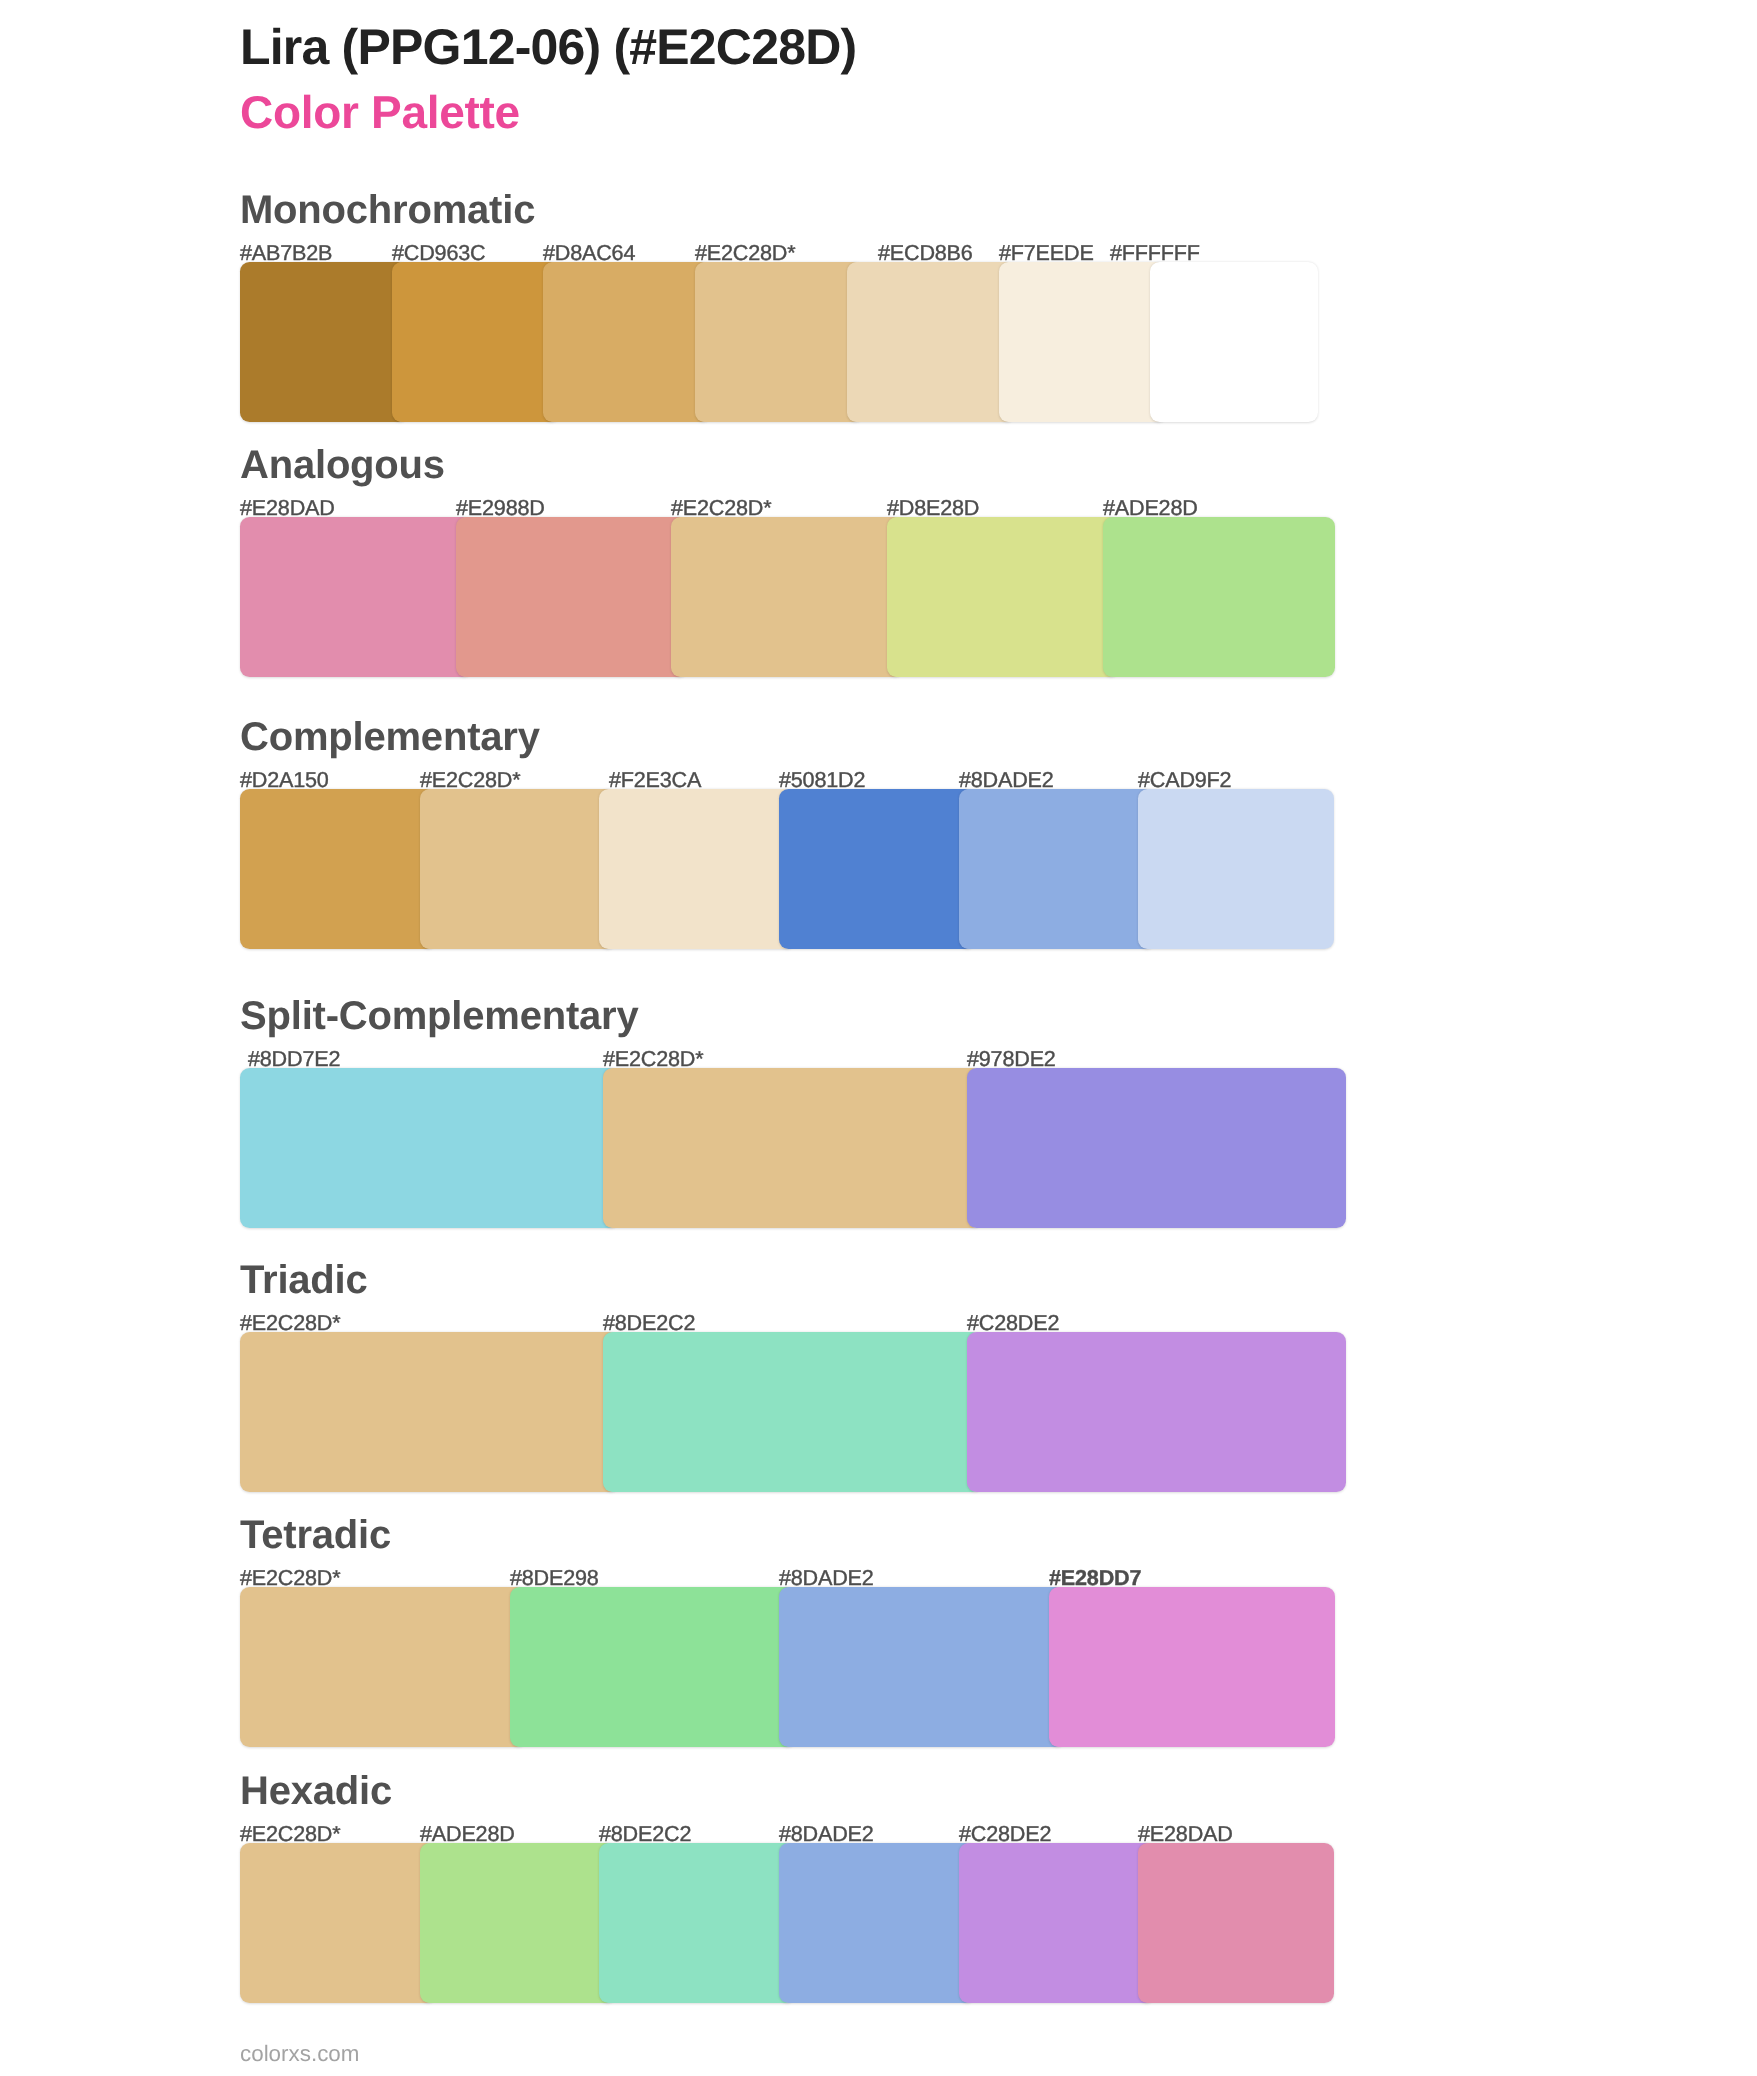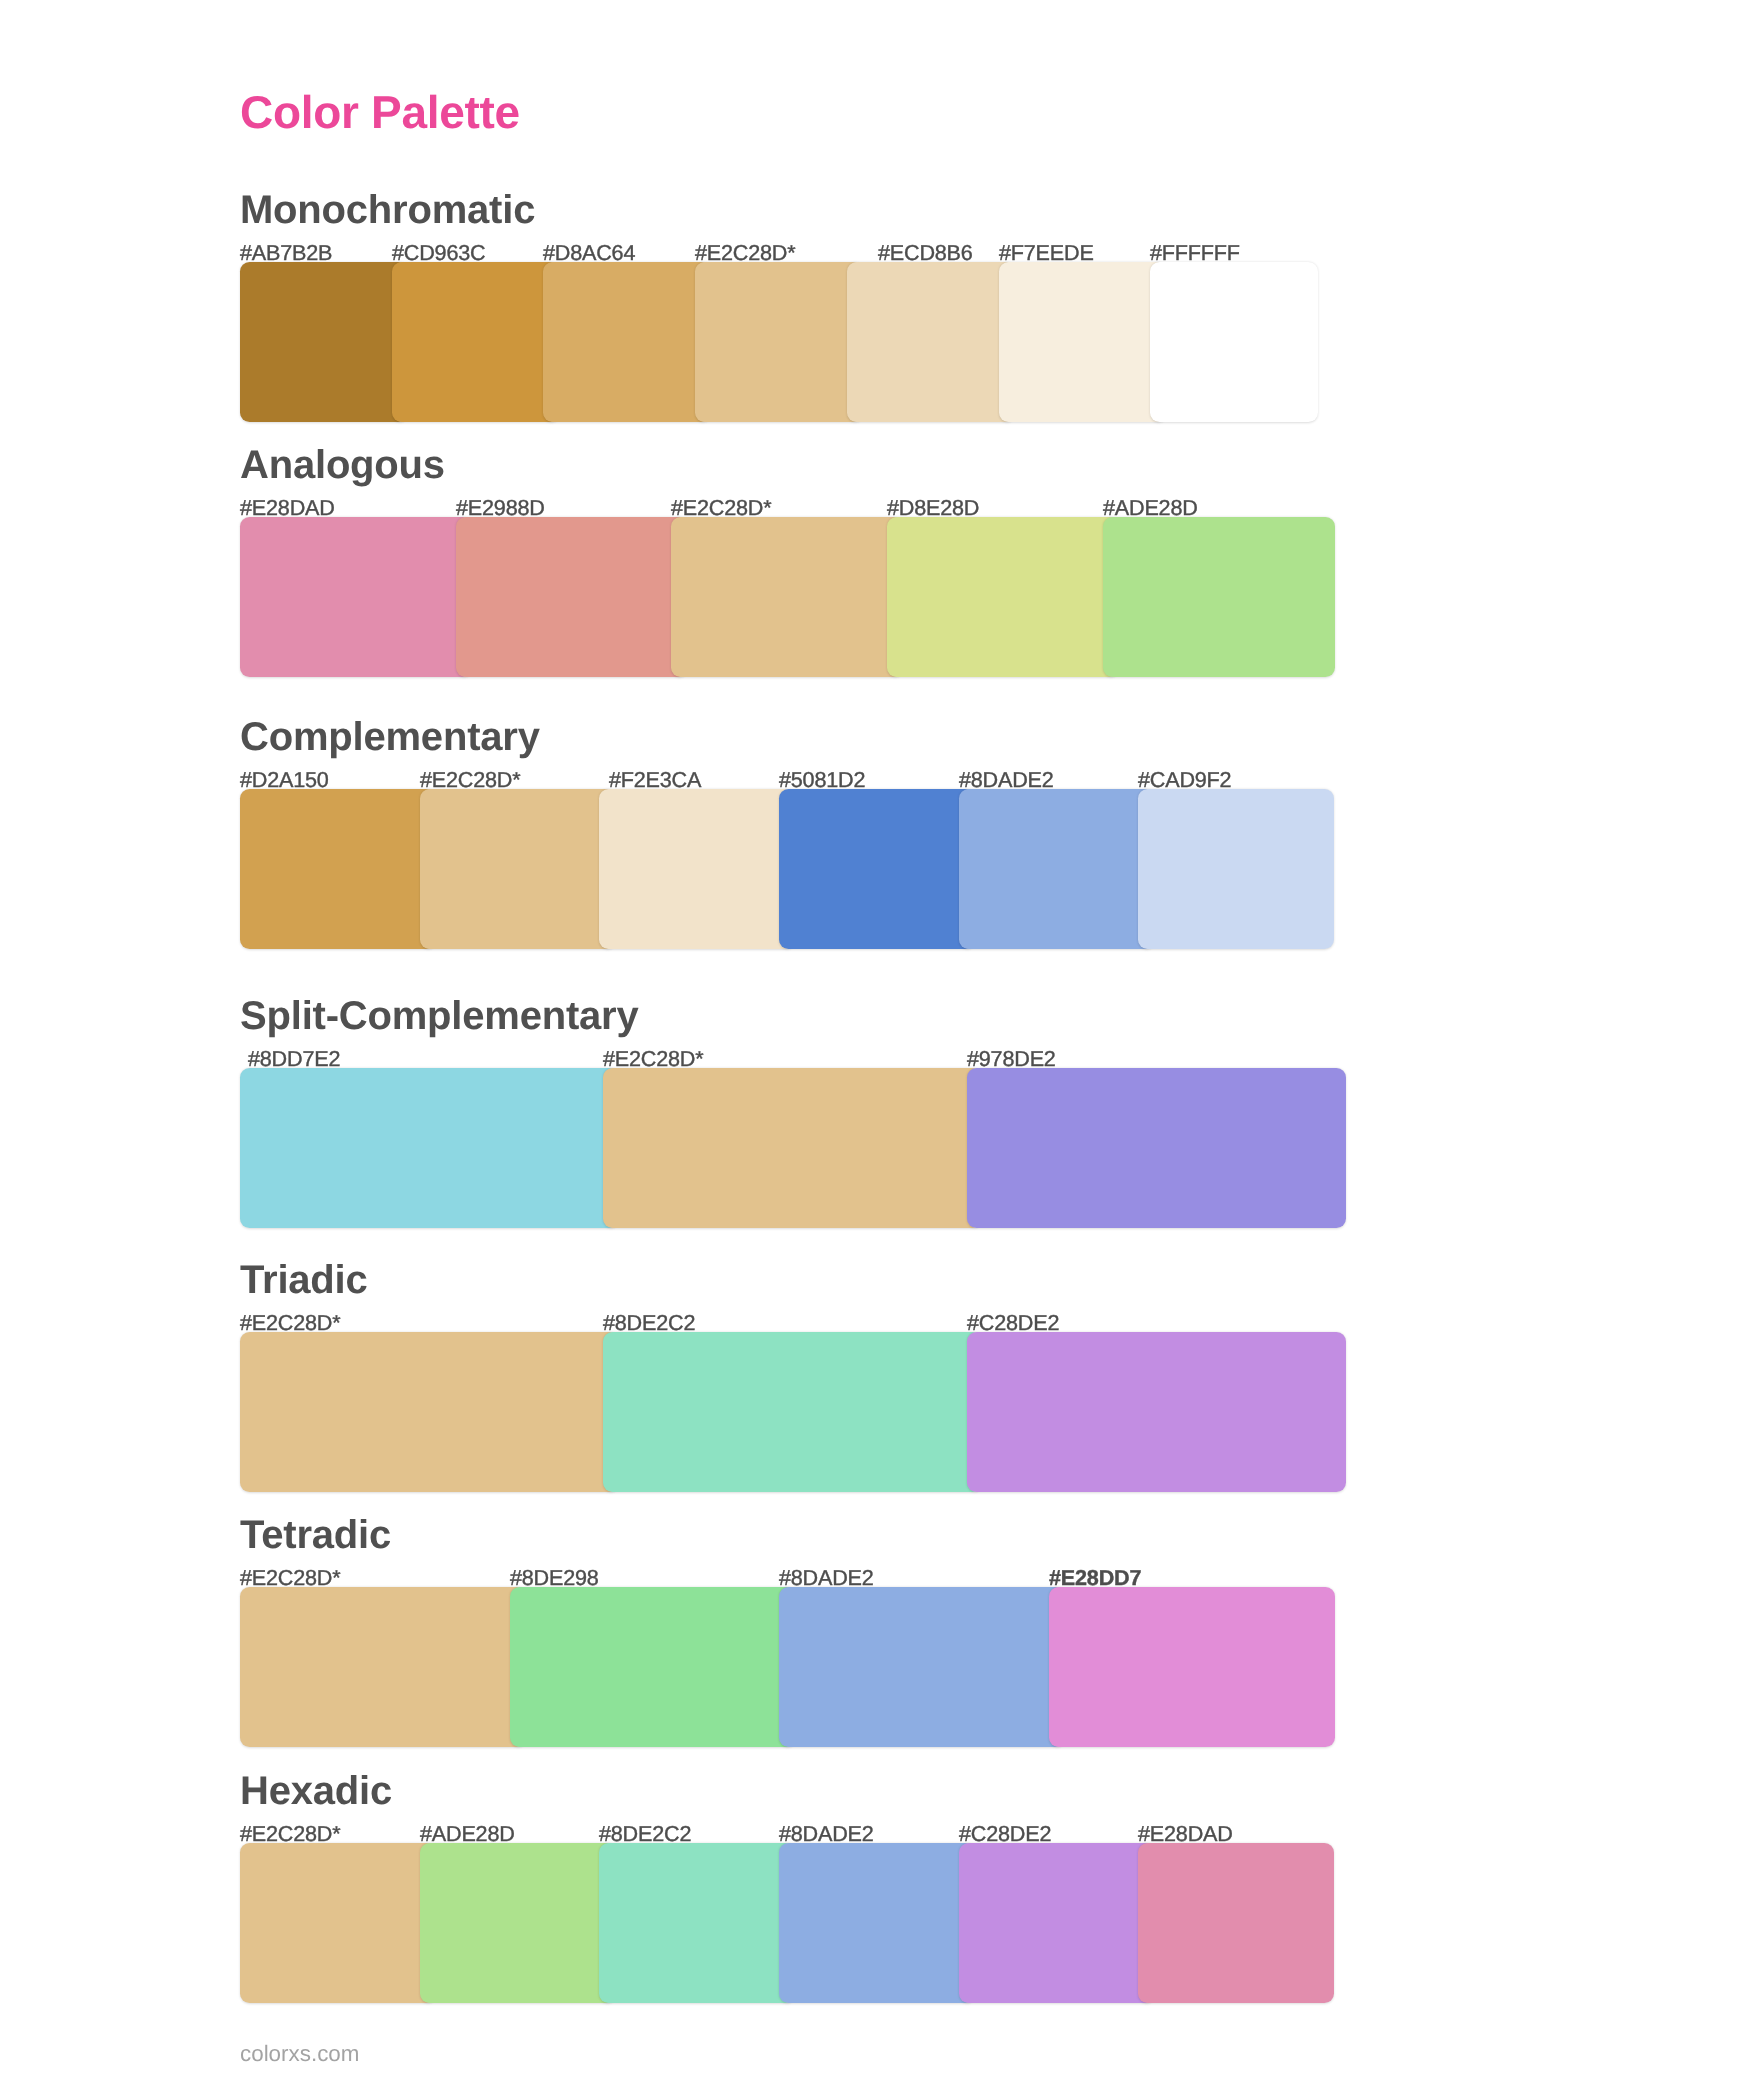--- a/index.html
+++ b/index.html
@@ -44,32 +44,33 @@
 
   #footer{
     position:absolute;left:240px;top:2043px;
     font-size:22.4px;line-height:22.4px;color:#a3a3a3;white-space:nowrap;
   }
 </style>
 </head>
 <body>
 
 <div class="page">
+  <div id="title">Lira (PPG12-06) (#E2C28D)</div>
   <div id="subtitle">Color Palette</div>
   <div id="sections">
       <div class="section" style="top: 196px;">
         <div class="sec-title">Monochromatic</div>
         <div class="labels">
           <div class="lab" style="left: 0px;">#AB7B2B</div>
           <div class="lab" style="left: 152px;">#CD963C</div>
           <div class="lab" style="left: 303px;">#D8AC64</div>
           <div class="lab" style="left: 455px;">#E2C28D*</div>
           <div class="lab" style="left: 638px;">#ECD8B6</div>
           <div class="lab" style="left: 759px;">#F7EEDE</div>
-          <div class="lab" style="left: 910px;">#FFFFFF</div>
+          <div class="lab" style="left: 870px;">#FFFFFF</div>
         </div>
         <div class="swatches">
           <div class="sw" style="left: 0px; width: 168px; z-index: 1; background: rgb(171, 123, 43);"></div>
           <div class="sw" style="left: 152px; width: 168px; z-index: 2; background: rgb(205, 150, 60);"></div>
           <div class="sw" style="left: 303px; width: 168px; z-index: 3; background: rgb(216, 172, 100);"></div>
           <div class="sw" style="left: 455px; width: 168px; z-index: 4; background: rgb(226, 194, 141);"></div>
           <div class="sw" style="left: 607px; width: 168px; z-index: 5; background: rgb(236, 216, 182);"></div>
           <div class="sw" style="left: 759px; width: 168px; z-index: 6; background: rgb(247, 238, 222);"></div>
           <div class="sw" style="left: 910px; width: 168px; z-index: 7; background: rgb(255, 255, 255);"></div>
         </div>

